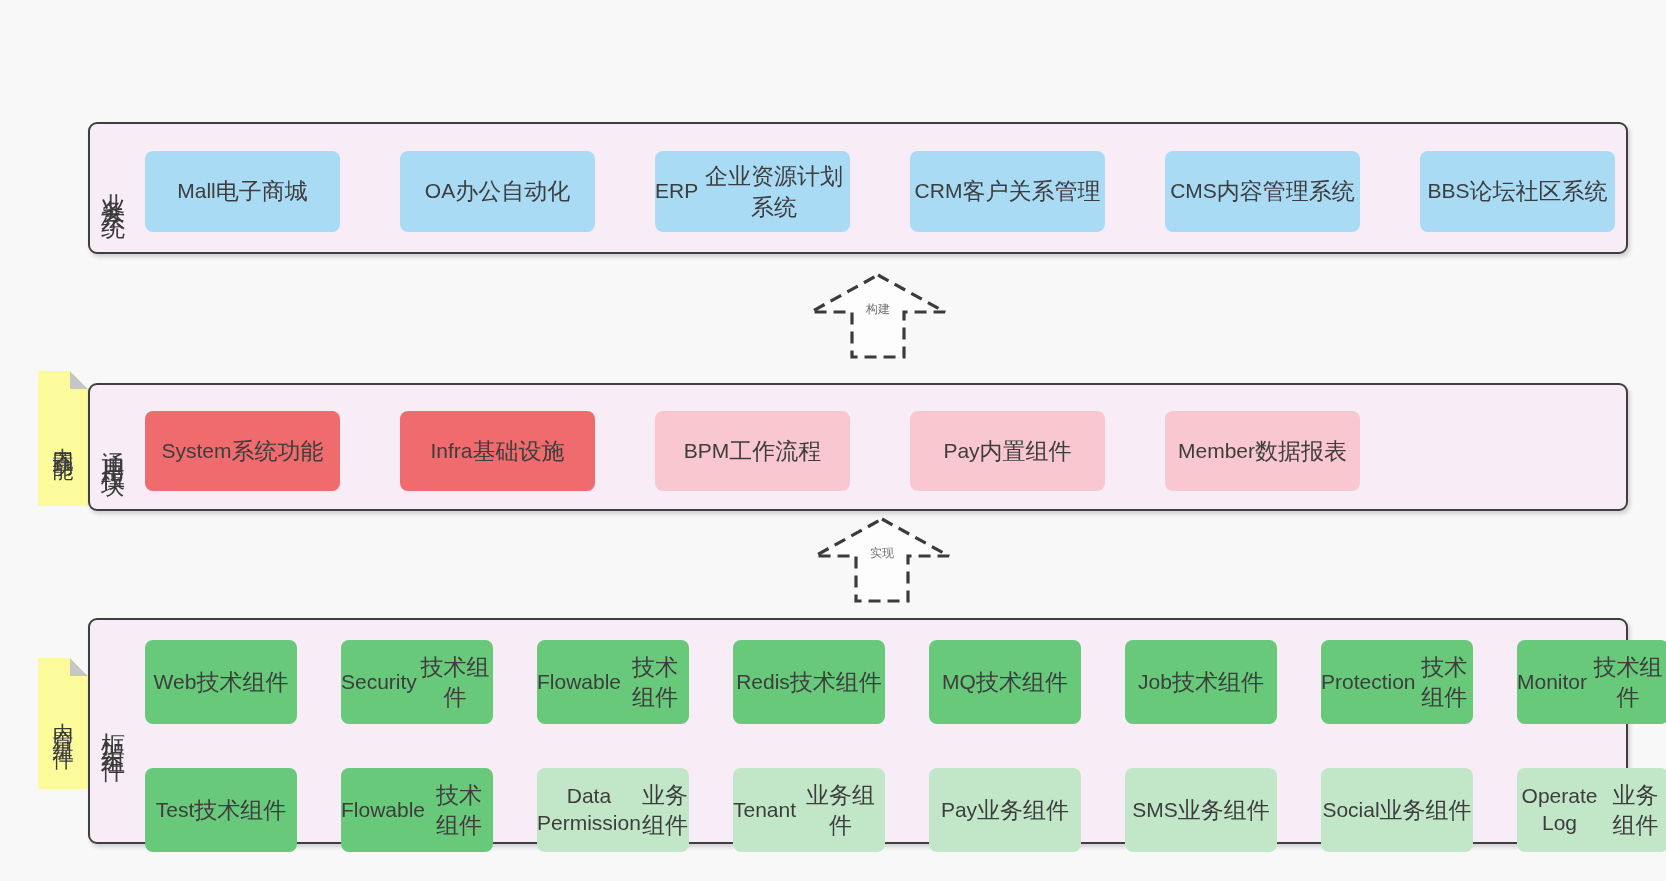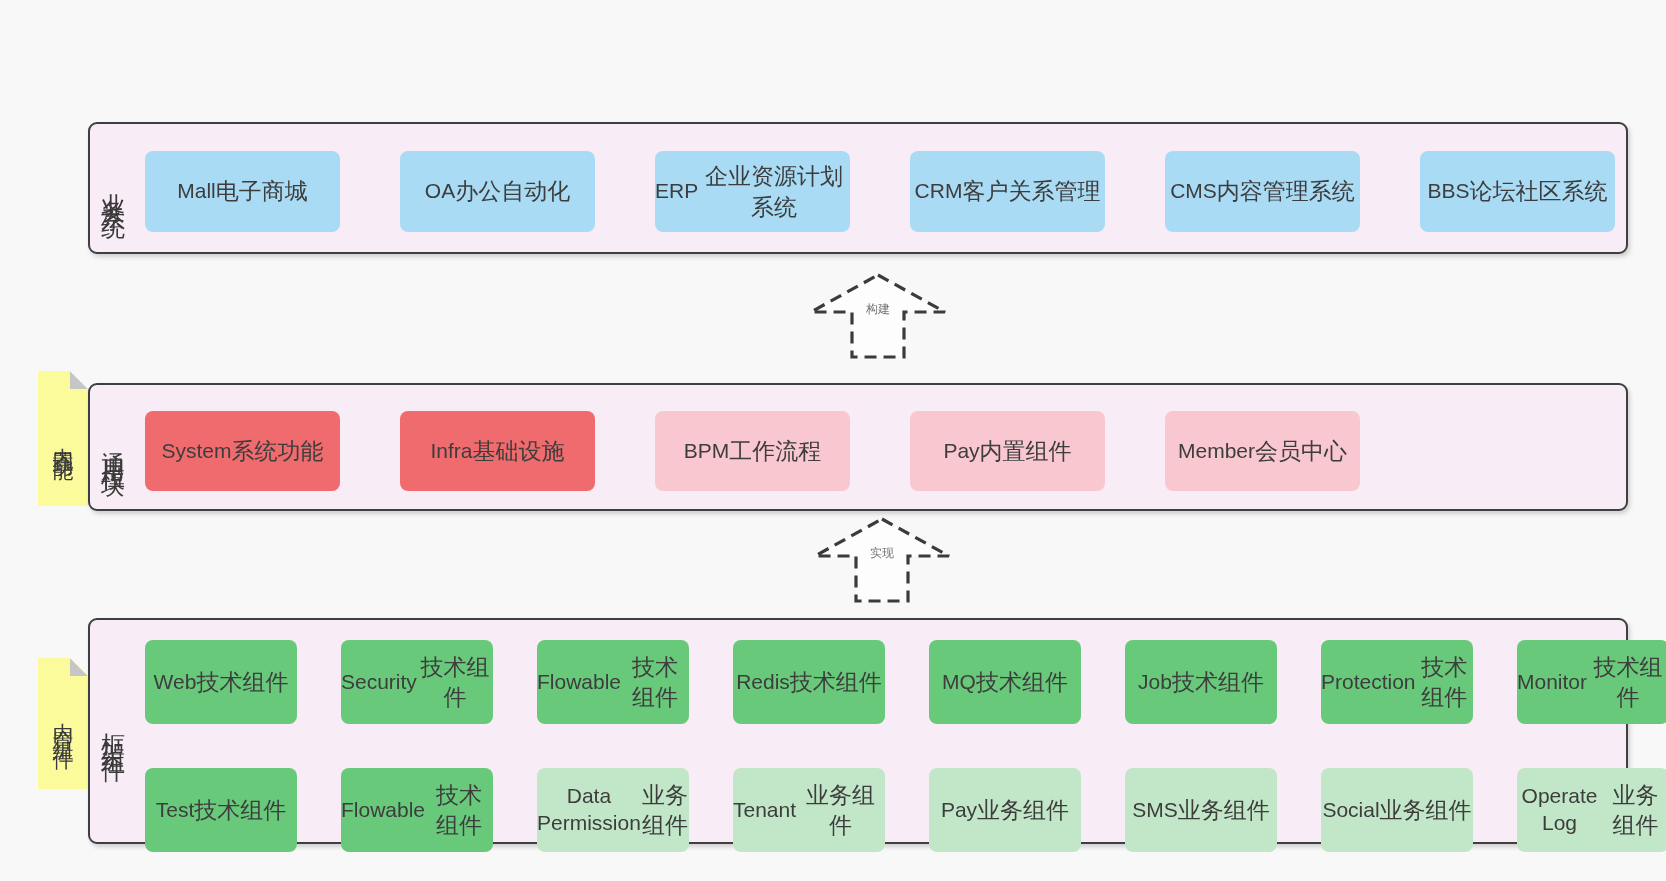--- a/index.html
+++ b/index.html
@@ -133,21 +133,21 @@
       <div class="box pink">
         <div class="en">BPM</div>
         <div class="zh">工作流程</div>
       </div>
       <div class="box pink">
         <div class="en">Pay</div>
         <div class="zh">内置组件</div>
       </div>
       <div class="box pink">
         <div class="en">Member</div>
-        <div class="zh">会员中心</div>
+        <div class="zh">数据报表</div>
       </div>
     </div>
   </section>
 
   <div class="arrow arrow-impl">
     <svg width="140" height="88" viewBox="0 0 140 88">
       <polygon points="70,3 137,40 96,40 96,85 44,85 44,40 3,40" fill="#fdfdfd" stroke="#3b3b3b" stroke-width="3.2" stroke-dasharray="12 7"></polygon>
     </svg>
     <span class="arrow-label">实现</span>
   </div>

